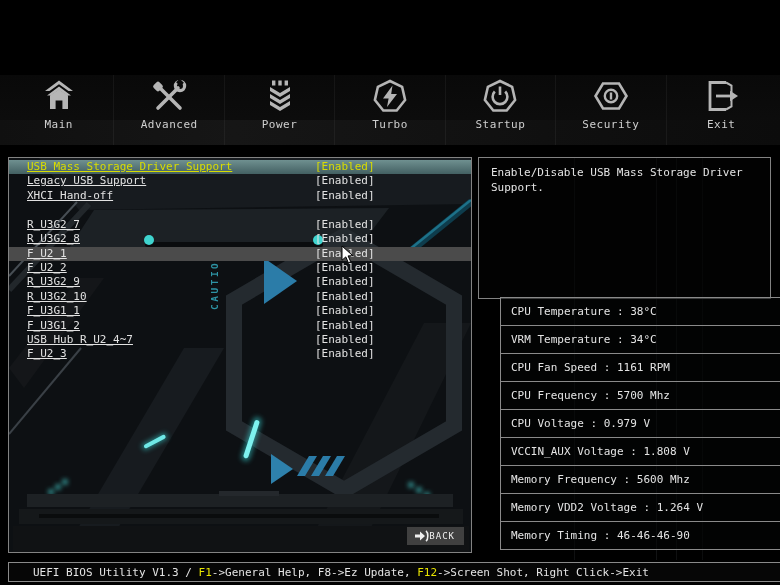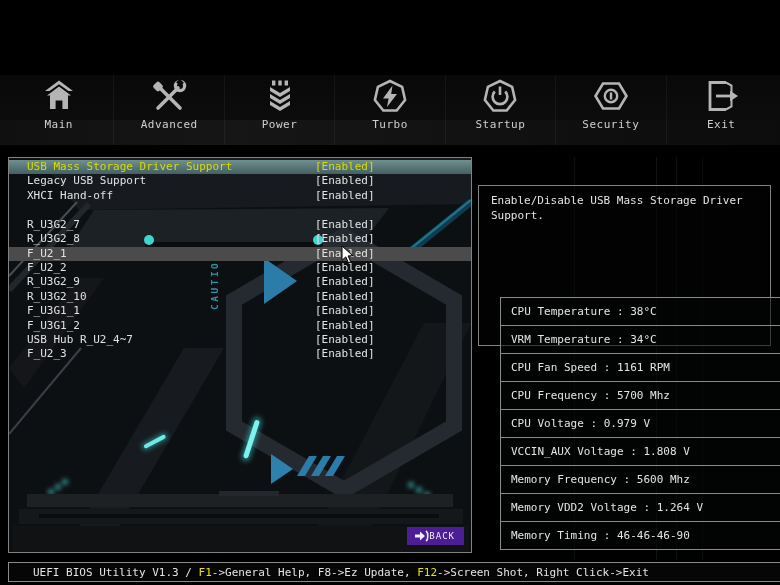--- a/index.html
+++ b/index.html
@@ -19,37 +19,37 @@
   .nav-tab + .nav-tab{border-left:1px solid rgba(255,255,255,.05);}
   .nav-icon{width:40px;height:34px;display:block;}
   .nav-icon svg{display:block;}
   .nav-label{font-size:11px;color:#cfcfcf;letter-spacing:.5px;}
   
   .main-panel{position:absolute;left:8px;top:157px;width:462px;height:394px;
        border:1px solid #828282;background:#0d1013;overflow:hidden;}
   .artwork{position:absolute;left:0;top:0;width:462px;height:394px;}
   .rows{position:absolute;left:0;top:2px;width:462px;}
   .row{position:relative;height:14.4px;line-height:14.4px;font-size:11px;color:#e2e2e2;cursor:pointer;}
-  .row .lbl{position:absolute;left:18px;white-space:pre;}
+  .row .lbl{position:absolute;left:18px;white-space:pre;text-decoration:underline;}
   .row .val{position:absolute;left:306px;white-space:pre;}
   .row.selected{background:linear-gradient(#6f9090,#436062);color:#d9dd00;}
   .row.hover{background:#4b4b4b;}
   .row.gap{margin-top:14.6px;}
   .back-btn{position:absolute;right:7px;bottom:7px;display:flex;align-items:center;
-       background:#4c1d95;padding:3px 9px 3px 7px;color:#efefef;font-size:9px;
+       background:#404040;padding:3px 9px 3px 7px;color:#efefef;font-size:9px;
        letter-spacing:1px;cursor:pointer;}
   
   .right-texture{position:absolute;left:478px;top:157px;width:293px;height:403px;
        background:
         linear-gradient(90deg,transparent 0 96px, rgba(150,160,170,.10) 96px 97px, transparent 97px 178px,
           rgba(150,160,170,.12) 178px 179px, transparent 179px 198px, rgba(150,160,170,.10) 198px 199px,
           transparent 199px 224px, rgba(150,160,170,.08) 224px 225px, transparent 225px);}
-  .help-panel{position:absolute;left:478px;top:157px;width:293px;height:161px;
+  .help-panel{position:absolute;left:478px;top:157px;width:293px;height:142px;
        border:1px solid #828282;background:rgba(3,3,4,.55);box-sizing:border-box;
-       color:#e4e4e4;font-size:11px;line-height:15px;padding:7px 12px;margin-top:28px;}
+       color:#e4e4e4;font-size:11px;line-height:15px;padding:7px 12px;}
   .sensor-stack{position:absolute;left:500px;top:298px;width:293px;}
   .sensor-row{box-sizing:border-box;border:1px solid #8a8a8a;height:29px;margin-top:-1px;
        display:flex;align-items:center;padding-left:10px;
        font-size:11px;color:#e4e4e4;background:rgba(4,5,6,.55);white-space:pre;}
   
   .status-bar{position:absolute;left:8px;top:562px;width:762px;height:18px;
        border:1px solid #8a8a8a;background:#060606;box-sizing:content-box;
        display:flex;align-items:center;padding-left:24px;font-size:11px;color:#e4e4e4;white-space:pre;}
   .status-bar .hl{color:#e8e400;text-align:center;}
   

